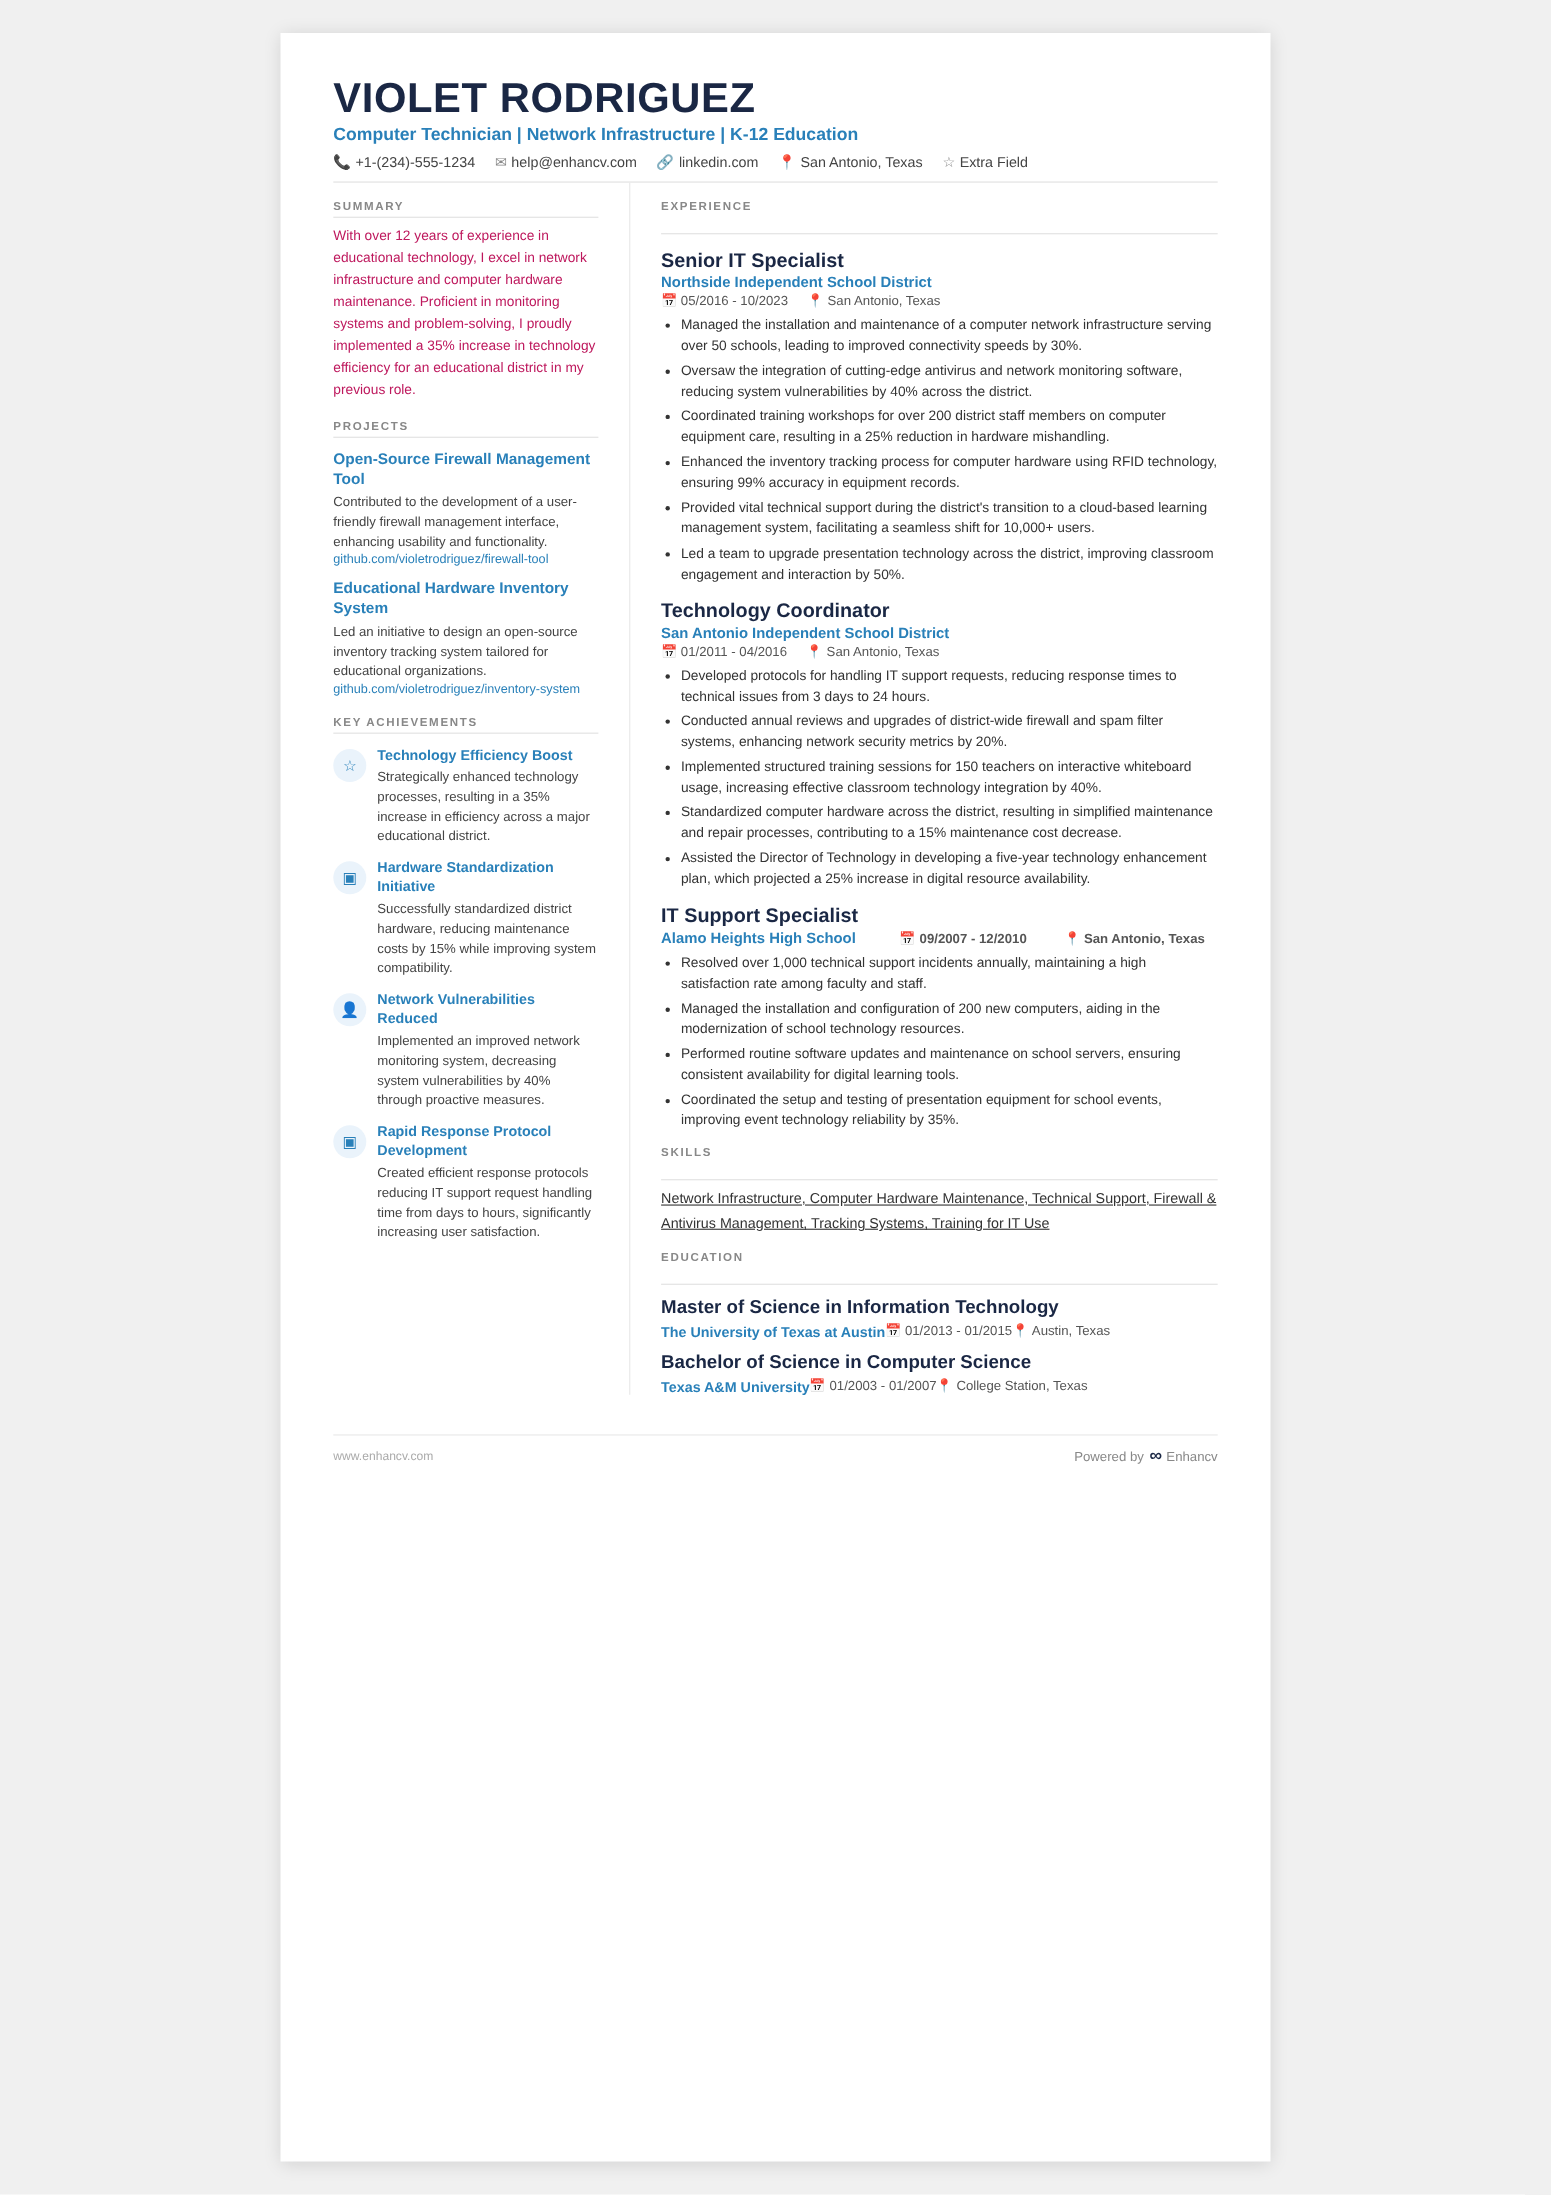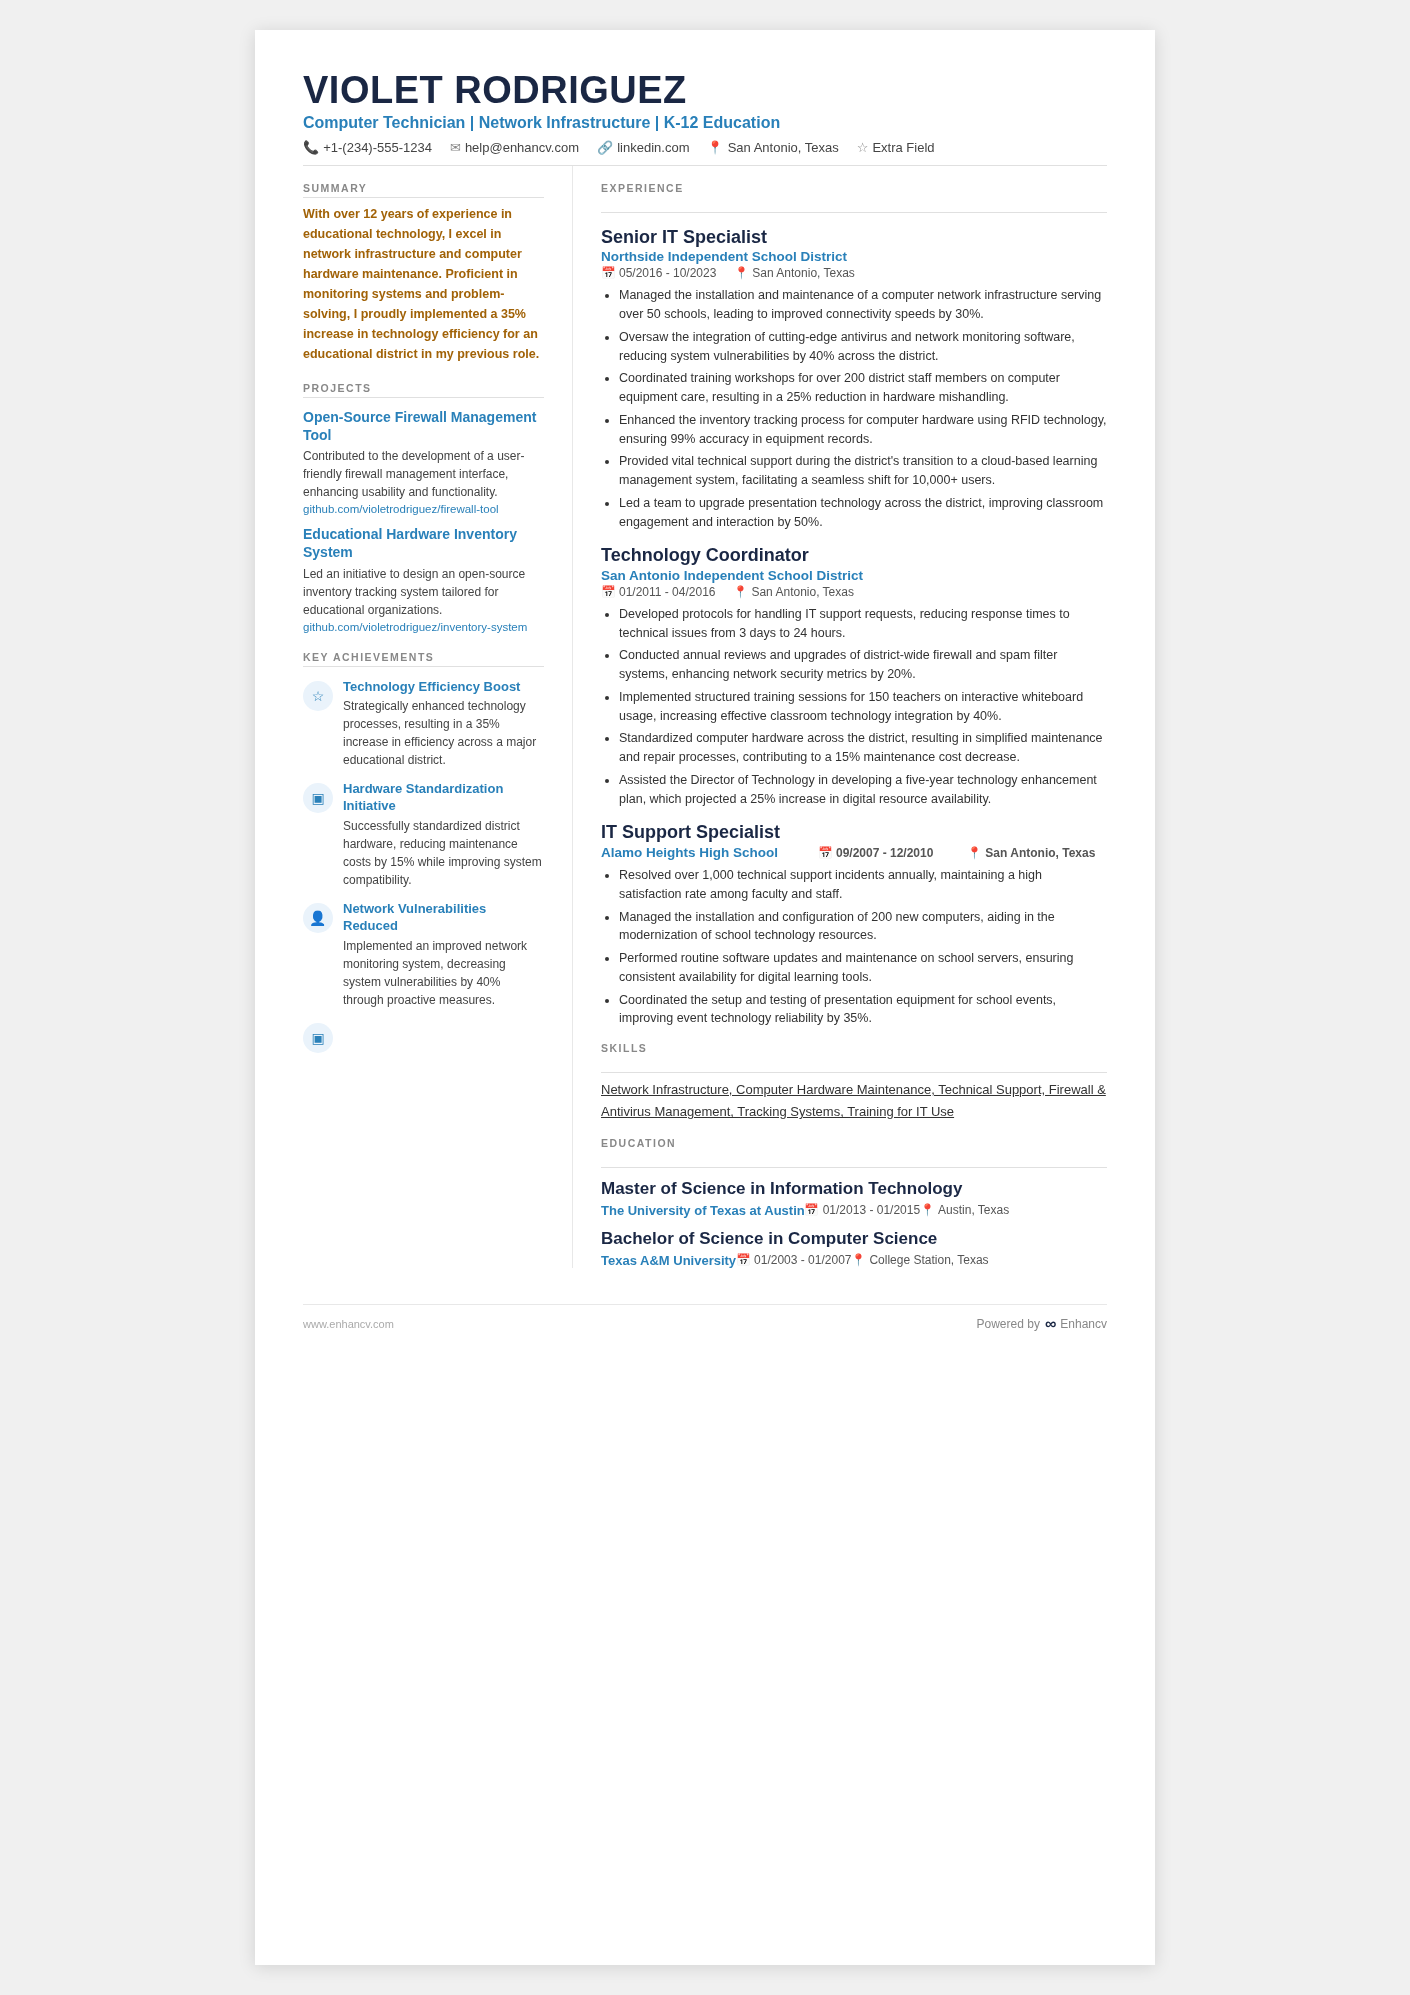--- a/index.html
+++ b/index.html
@@ -80,24 +80,23 @@
       margin-bottom: 6px;
       margin-top: 18px;
       border-bottom: 1.5px solid #e0e0e0;
       padding-bottom: 3px;
     }
     .section-label:first-child { margin-top: 0; }
 
     
     .summary-text {
       font-size: 12.5px;
-      color: #a16207;
+      color: #be185d;
       line-height: 1.6;
       margin-top: 6px;
-      font-weight: bold;
     }
 
     
     .project-title {
       font-size: 14px;
       font-weight: 700;
       color: #2980b9;
       margin-top: 10px;
       line-height: 1.3;
     }
@@ -339,20 +338,24 @@
         </div>
         <div class="achievement-content">
           <div class="achievement-title">Network Vulnerabilities Reduced</div>
           <div class="achievement-desc">Implemented an improved network monitoring system, decreasing system vulnerabilities by 40% through proactive measures.</div>
         </div>
       </div>
 
       <div class="achievement-item">
         <div class="achievement-icon-wrap">
           <span class="achievement-icon">▣</span>
+        </div>
+        <div class="achievement-content">
+          <div class="achievement-title">Rapid Response Protocol Development</div>
+          <div class="achievement-desc">Created efficient response protocols reducing IT support request handling time from days to hours, significantly increasing user satisfaction.</div>
         </div>
       </div>
 
     </div>
 
     <div class="right-col">
 
       <div class="exp-section-label">EXPERIENCE</div>
 
       <div>

